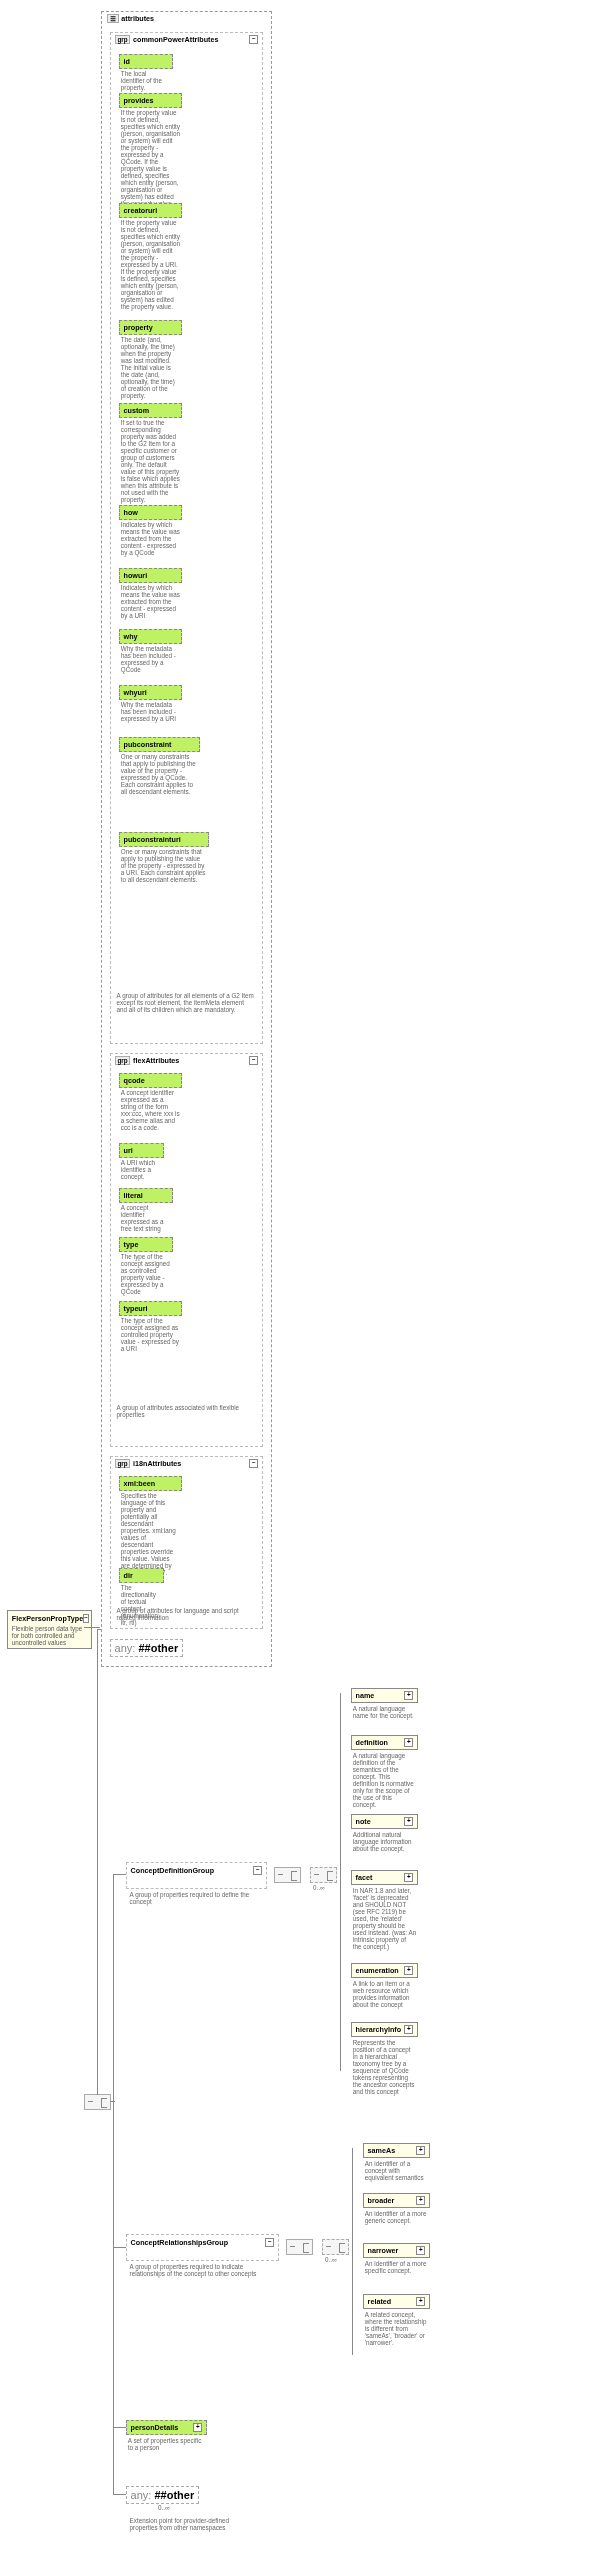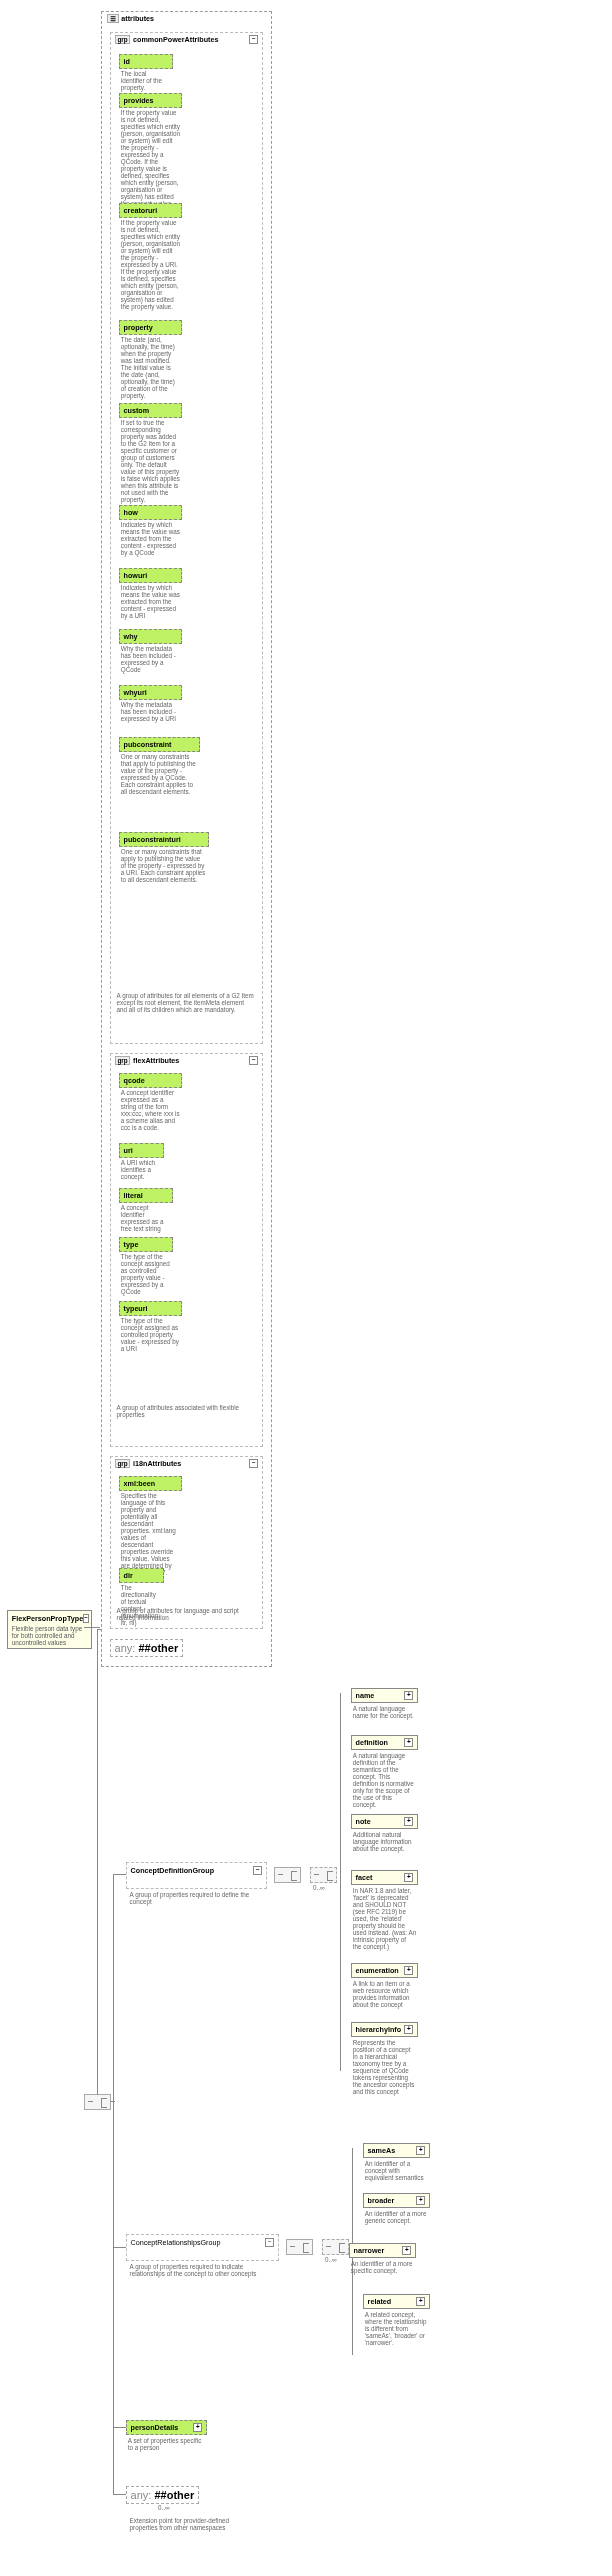--- a/index.html
+++ b/index.html
@@ -239,21 +239,21 @@
 <div class="el" style="left:351px;top:2022px">
       <div class="node">
         <span>hierarchyInfo</span>
         <span class="minus">+</span>
       </div>
       <div class="node-desc">Represents the position of a concept in a hierarchical taxonomy tree by a sequence of QCode tokens representing the ancestor concepts and this concept</div>
     </div>
 
 <div class="line hline" style="left:113px;top:2247px;width:12.6px"></div>
 <div class="dbox-inner" style="left:126px;top:2234px;width:151px;height:25px;border-style:dashed">
-  <div style="padding:2.7px 3.6px;font-weight:normal;font-size:7.2px;display:flex;justify-content:space-between">
+  <div style="padding:2.7px 3.6px;font-weight:bold;font-size:7.2px;display:flex;justify-content:space-between">
         <span>ConceptRelationshipsGroup</span>
         <span class="minus">−</span>
       </div>
 </div>
 <div class="grp-desc" style="position:absolute;left:126px;top:2261px;width:144px">A group of properties required to indicate relationships of the concept to other concepts</div>
 <div class="joiner" style="left:286px;top:2239px"></div>
 <div class="joiner" style="left:322px;top:2239px;border-style:dashed"></div>
 <div class="card" style="left:325px;top:2256px">0..∞</div>
 <div class="line vline" style="left:352px;top:2148px;height:207px"></div>
 
@@ -264,21 +264,21 @@
       </div>
       <div class="node-desc">An identifier of a concept with equivalent semantics</div>
     </div>
 <div class="el" style="left:363px;top:2193px">
       <div class="node">
         <span>broader</span>
         <span class="minus">+</span>
       </div>
       <div class="node-desc">An identifier of a more generic concept.</div>
     </div>
-<div class="el" style="left:349px;top:2243px">
+<div class="el" style="left:363px;top:2243px">
       <div class="node">
         <span>narrower</span>
         <span class="minus">+</span>
       </div>
       <div class="node-desc">An identifier of a more specific concept.</div>
     </div>
 <div class="el" style="left:363px;top:2294px">
       <div class="node">
         <span>related</span>
         <span class="minus">+</span>

